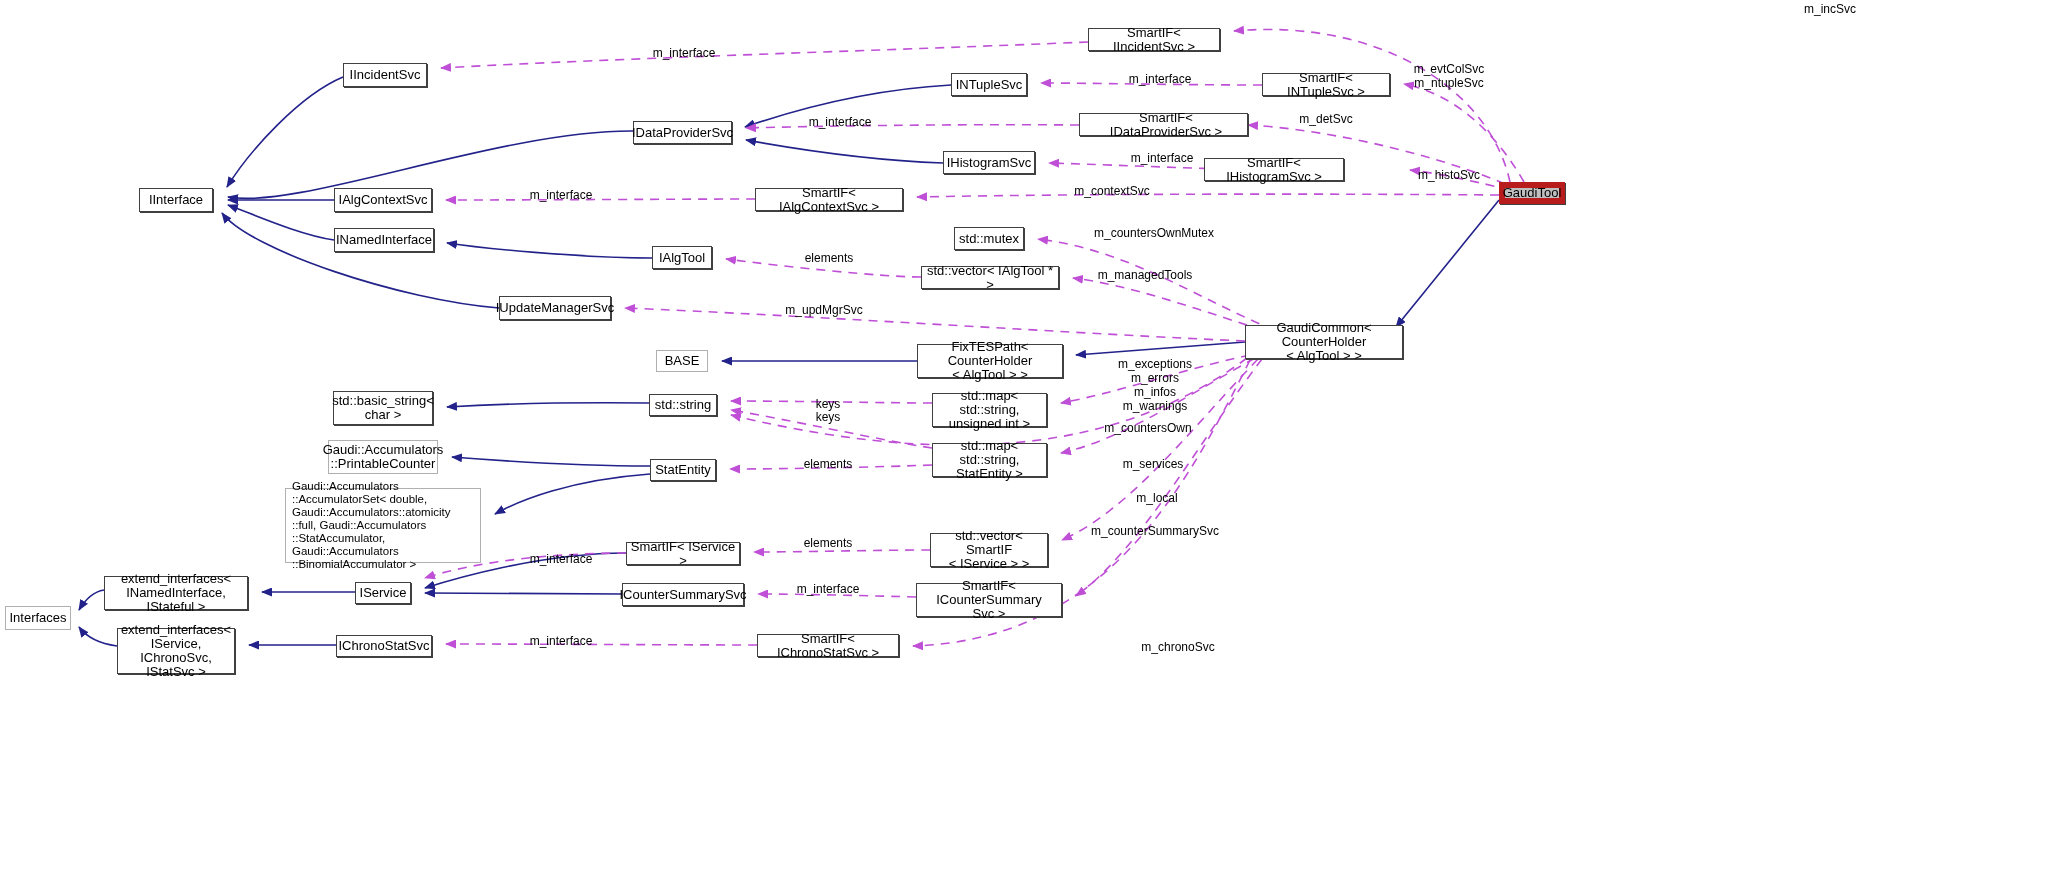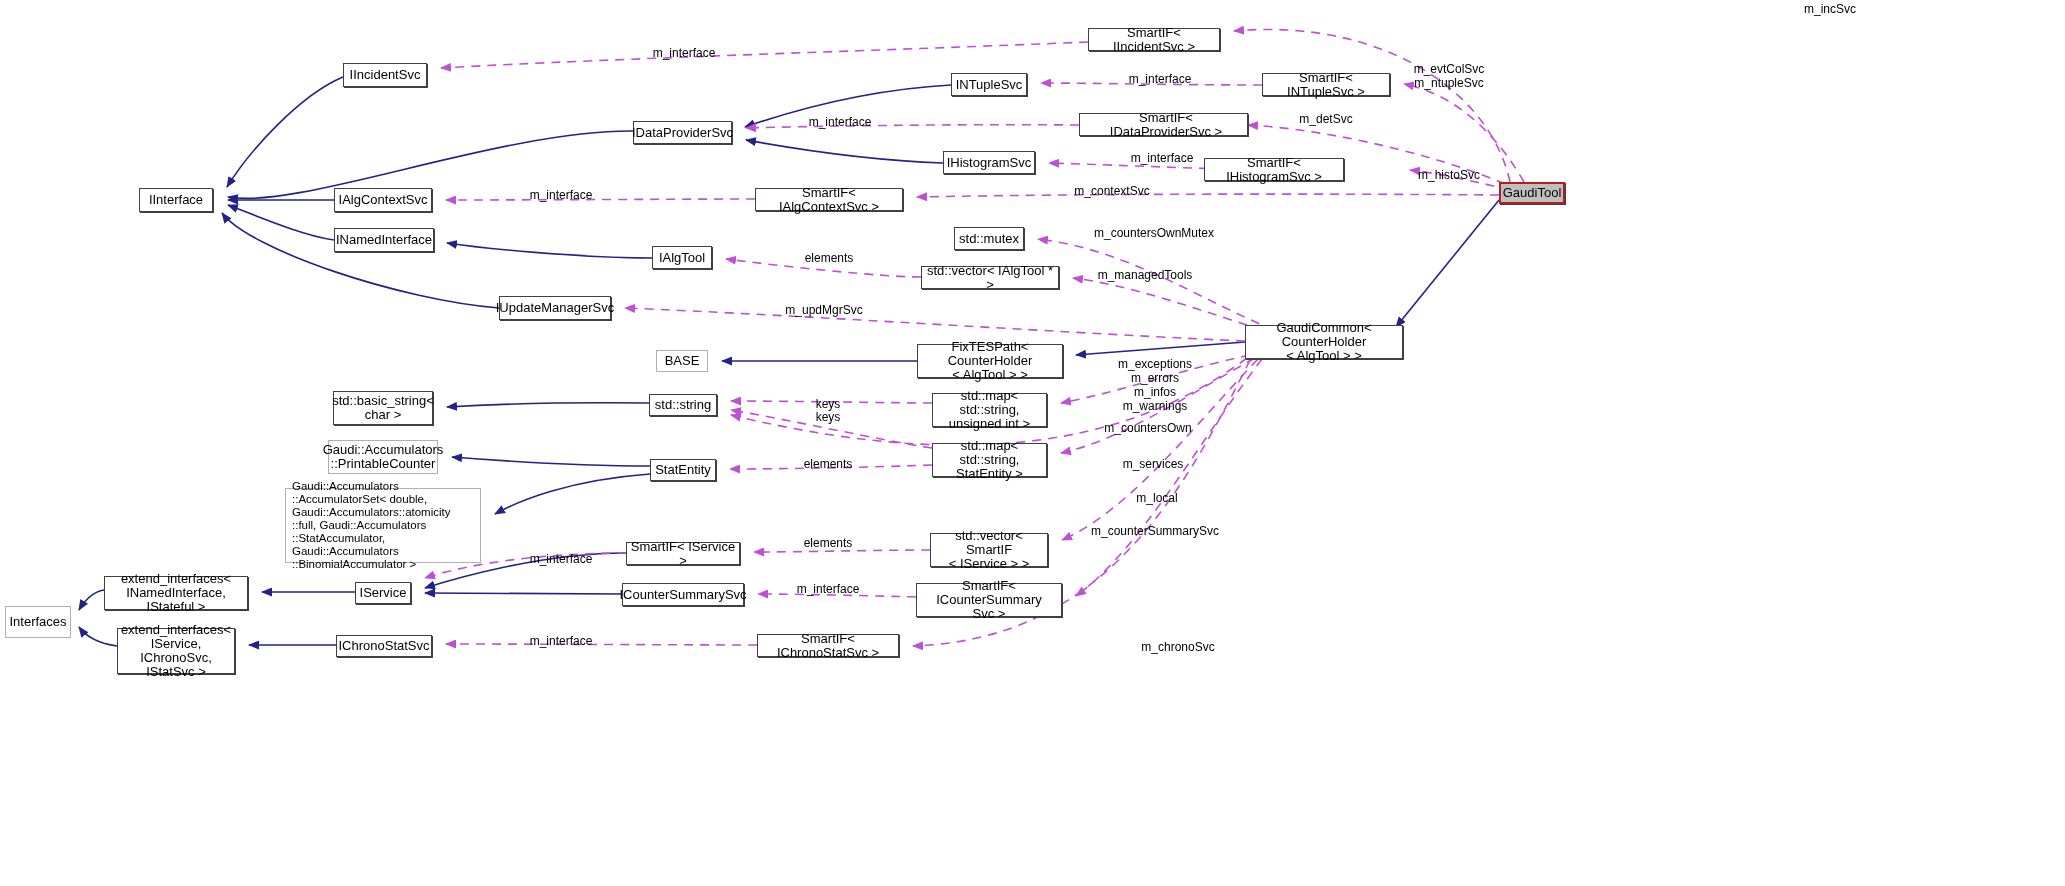--- a/index.html
+++ b/index.html
@@ -44,21 +44,21 @@
   }
   .node.thick {
     border: 1px solid #404040;
     box-shadow: 1px 1px 0 0 #404040;
   }
   .node.plain {
     border: 1px solid #b0b0b0;
   }
   .node.highlight {
     background: #bfbfbf;
-    border: 2px solid #b91c1c;
+    border: 6px solid #b91c1c;
     box-shadow: 1px 1px 0 0 #404040;
   }
   .node.left-align {
     justify-content: flex-start;
     text-align: left;
   }
   .edge-label {
     position: absolute;
     font-family: "Liberation Sans", sans-serif;
     font-size: 12px;
@@ -132,21 +132,21 @@
       <path d="M930,550 C880,550 800,552 754,552"></path>
       <path d="M1247,358 C1150,430 1000,480 731,415"></path>
       <path d="M1262,359 C1200,440 1140,550 1076,596"></path>
       <path d="M916,597 C880,596 800,594 758,594"></path>
       <path d="M626,553 C560,553 480,560 425,578"></path>
       <path d="M1250,360 C1180,500 1100,640 913,646"></path>
       <path d="M757,645 C690,645 540,644 446,644"></path>
     </g>
   </svg>
 
-  <div class="node plain" style="left:5px;top:606px;width:66px;height:32px;">Interfaces</div>
+  <div class="node plain" style="left:5px;top:606px;width:66px;height:24px;">Interfaces</div>
   <div class="node thick" style="left:139px;top:188px;width:74px;height:24px;">IInterface</div>
   <div class="node thick" style="left:104px;top:576px;width:144px;height:34px;">extend_interfaces&lt;
 INamedInterface, IStateful &gt;</div>
   <div class="node thick" style="left:117px;top:628px;width:118px;height:46px;">extend_interfaces&lt;
 IService, IChronoSvc,
 IStatSvc &gt;</div>
   <div class="node thick" style="left:343px;top:63px;width:84px;height:24px;">IIncidentSvc</div>
   <div class="node thick" style="left:334px;top:188px;width:98px;height:24px;">IAlgContextSvc</div>
   <div class="node thick" style="left:334px;top:228px;width:100px;height:24px;">INamedInterface</div>
   <div class="node thick" style="left:499px;top:296px;width:112px;height:24px;">IUpdateManagerSvc</div>

